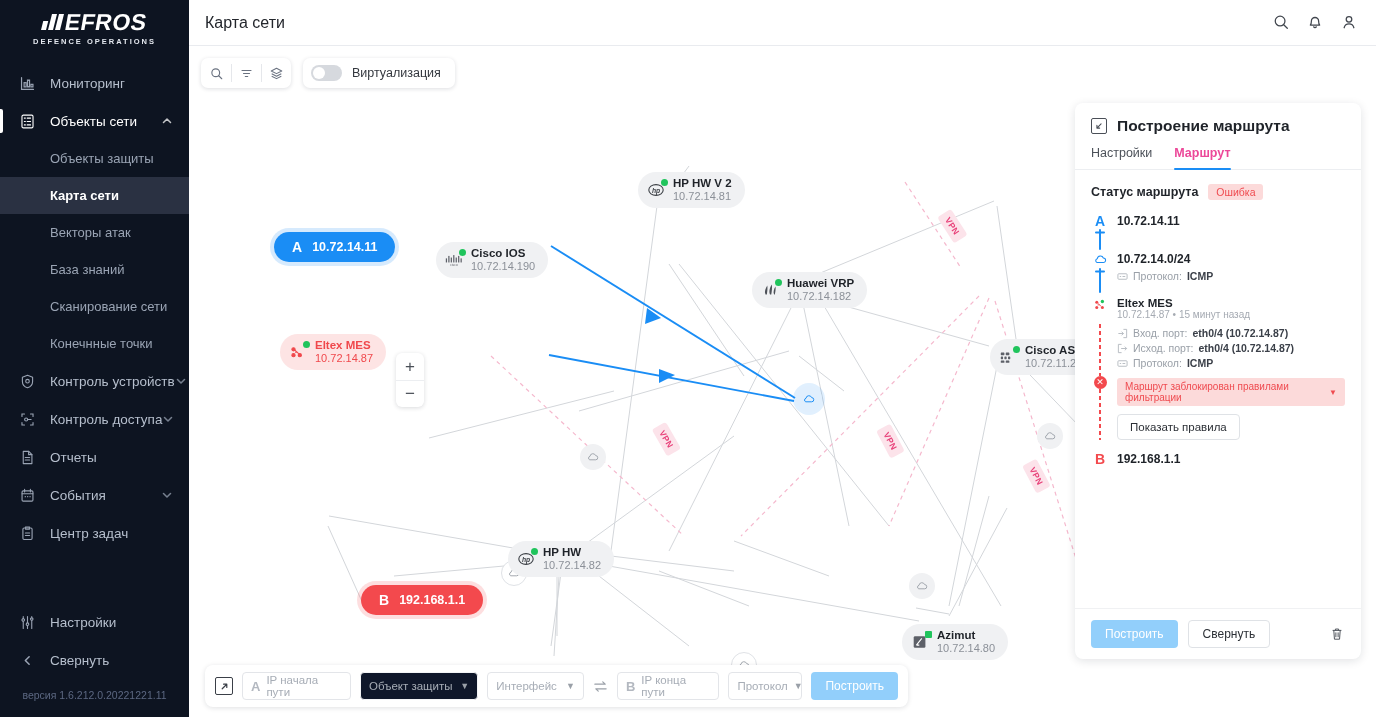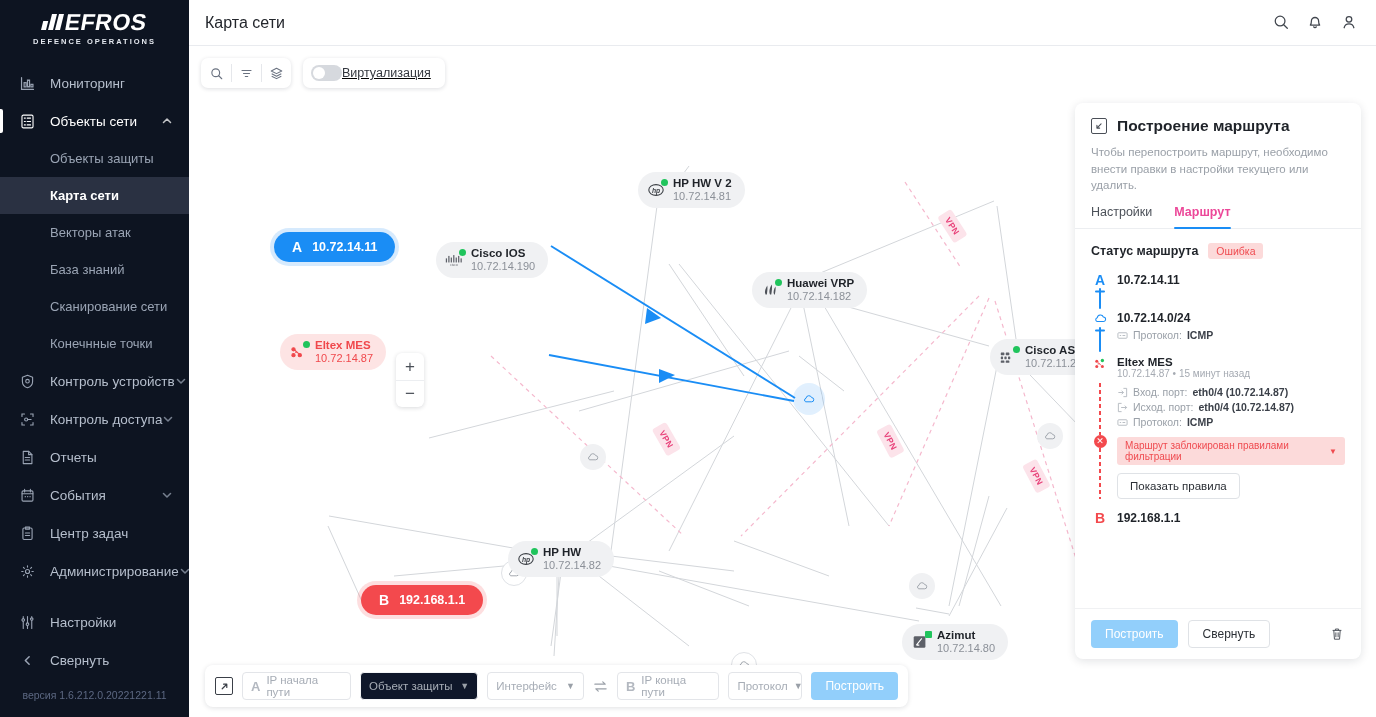--- a/index.html
+++ b/index.html
@@ -88,21 +88,21 @@
     background: #fff; border-radius: 7px; height: 30px; display: flex;
     box-shadow: 0 1px 4px rgba(16,24,40,.14);
   }
   .tool-btn { width: 30px; height: 30px; display: flex; align-items: center; justify-content: center;
     cursor: pointer; color: #6a7280; position: relative; }
   .tool-btn + .tool-btn::before {
     content: ""; position: absolute; left: 0; top: 6px; height: 18px; width: 1px; background: #e5e7eb;
   }
   .virt-toggle {
     background: #fff; border-radius: 7px; height: 30px; display: flex; align-items: center;
-    padding: 0 14px 0 8px; box-shadow: 0 1px 4px rgba(16,24,40,.14); cursor: pointer; text-decoration: underline;
+    padding: 0 14px 0 8px; gap: 10px; box-shadow: 0 1px 4px rgba(16,24,40,.14); cursor: pointer;
   }
   .switch { width: 31px; height: 16px; border-radius: 9px; background: #d6d9de; position: relative; flex:0 0 31px;}
   .switch::after { content: ""; position: absolute; left: 2px; top: 2px; width: 12px; height: 12px;
     border-radius: 50%; background: #fff; }
   .virt-label { font-size: 12.5px; color: #33373e; }
 
   .zoom-ctrl {
     position: absolute; left: 207px; top: 307px; width: 28px;
     background: #fff; border-radius: 6px; box-shadow: 0 1px 4px rgba(16,24,40,.16); z-index: 6;
   }
@@ -364,34 +364,20 @@
       <div class="nav-item">
         <span class="ico">
           <svg width="17" height="17" viewBox="0 0 20 20" fill="none" stroke="#9aa4b4" stroke-width="1.3">
             <rect x="4.6" y="3.6" width="10.8" height="13.4" rx="1.4"></rect>
             <path d="M7.8 2.4h4.4v2.6H7.8zM7.5 9.4h5M7.5 12.4h5" stroke-linecap="round"></path>
           </svg>
         </span>
         <span class="lbl">Центр задач</span>
       </div>
 
-      <div class="nav-item">
-        <span class="ico">
-          <svg width="17" height="17" viewBox="0 0 20 20" fill="none" stroke="#9aa4b4" stroke-width="1.3">
-            <circle cx="10" cy="10" r="2.4"></circle>
-            <path d="M10 3.2v1.6M10 15.2v1.6M3.2 10h1.6M15.2 10h1.6M5.2 5.2l1.1 1.1M13.7 13.7l1.1 1.1M14.8 5.2l-1.1 1.1M6.3 13.7l-1.1 1.1" stroke-linecap="round"></path>
-          </svg>
-        </span>
-        <span class="lbl">Администрирование</span>
-        <span class="chev">
-          <svg width="12" height="12" viewBox="0 0 12 12" fill="none" stroke="#9aa4b4" stroke-width="1.5">
-            <path d="M2.5 4.5L6 8l3.5-3.5" stroke-linecap="round" stroke-linejoin="round"></path>
-          </svg>
-        </span>
-      </div>
     </nav>
 
     <div class="sidebar-bottom">
       <div class="nav-item">
         <span class="ico">
           <svg width="17" height="17" viewBox="0 0 20 20" fill="none" stroke="#9aa4b4" stroke-width="1.3">
             <path d="M5 3v14M10 3v14M15 3v14" stroke-linecap="round"></path>
             <circle cx="5" cy="7" r="1.5" fill="#0d1421"></circle>
               <circle cx="10" cy="12" r="1.5" fill="#0d1421"></circle>
             <circle cx="15" cy="6" r="1.5" fill="#0d1421"></circle>
@@ -730,21 +716,20 @@
       <aside class="rpanel">
         <div class="rp-head">
           <div class="rp-title">
             <span class="rp-collapse-ico">
               <svg width="10" height="10" viewBox="0 0 12 12" fill="none" stroke="#4a4f57" stroke-width="1.3">
                 <path d="M8.5 3.5L3.5 8.5M3.5 5.2v3.3h3.3" stroke-linecap="round" stroke-linejoin="round"></path>
               </svg>
             </span>
             <h2>Построение маршрута</h2>
           </div>
-          <div class="rp-desc">Чтобы перепостроить маршрут, необходимо внести правки в настройки текущего или удалить.</div>
         </div>
 
         <div class="rp-tabs">
           <div class="rp-tab">Настройки</div>
           <div class="rp-tab active">Маршрут</div>
         </div>
 
         <div class="rp-body">
           <div class="rp-status">
             <span class="lbl">Статус маршрута</span>

